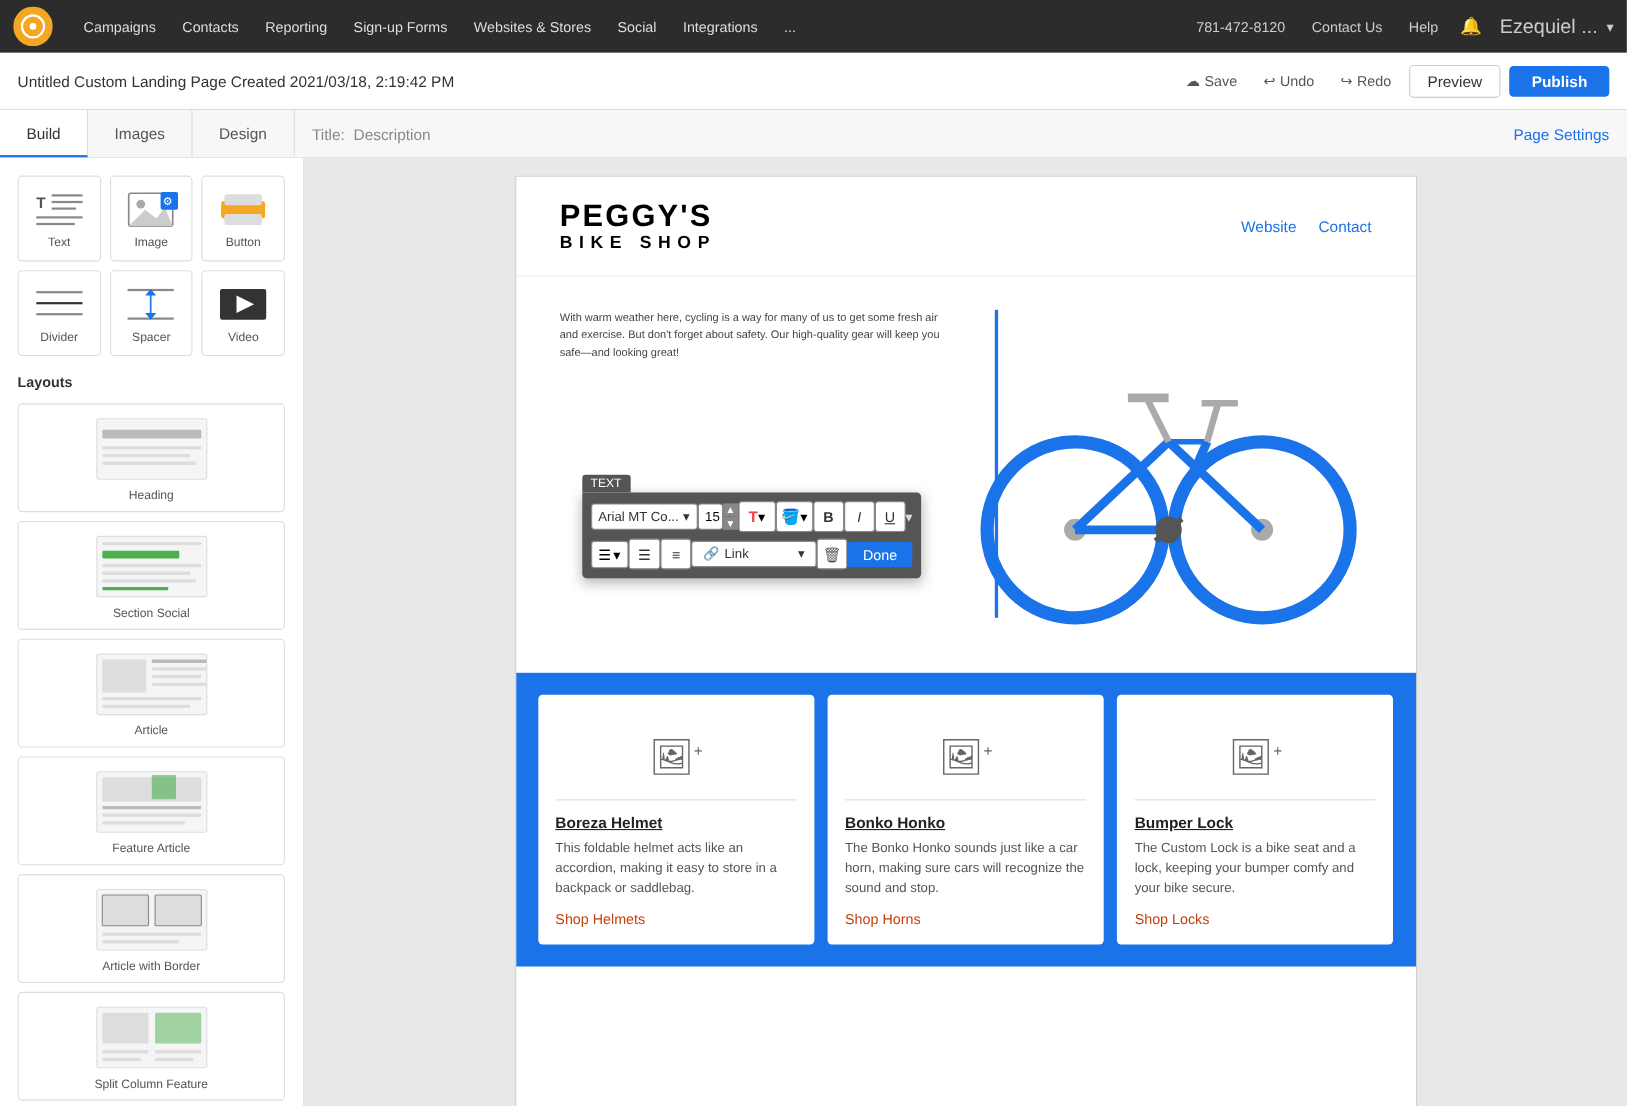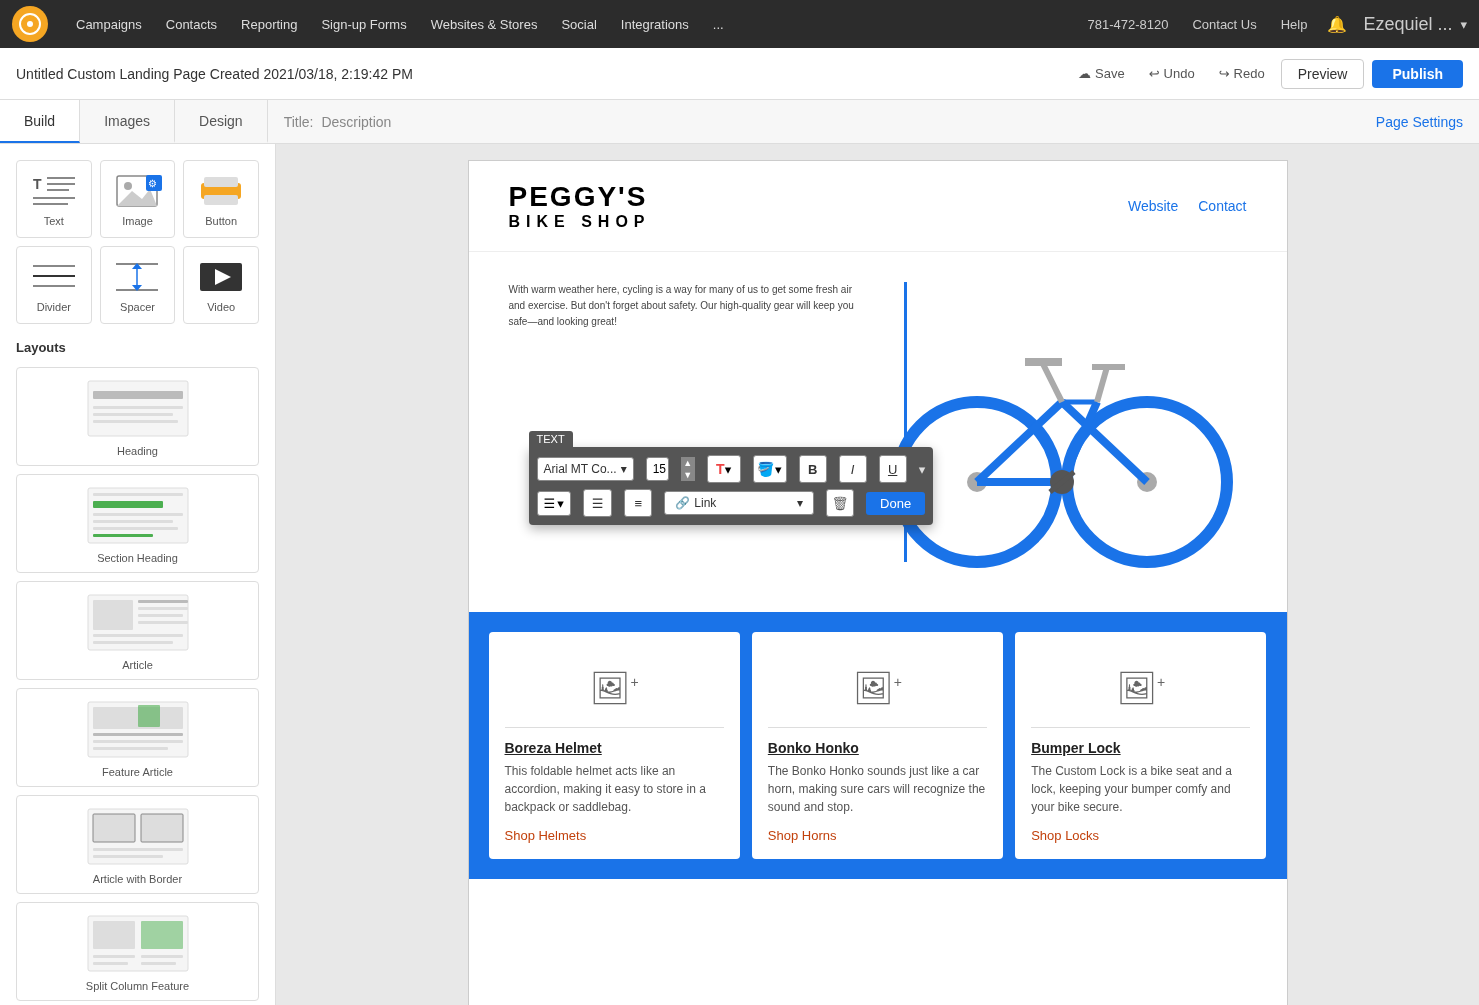--- a/index.html
+++ b/index.html
@@ -135,21 +135,21 @@
     }
     .text-label {
       background: #555; color: #fff; font-size: 11px; padding: 2px 8px;
       border-radius: 3px 3px 0 0; display: inline-block;
     }
     .text-toolbar {
       background: #555; border-radius: 0 4px 4px 4px;
       padding: 8px; display: flex; flex-direction: column; gap: 6px;
       box-shadow: 0 4px 12px rgba(0,0,0,0.3);
     }
-    .toolbar-row { display: flex; align-items: center; gap: 12px; }
+    .toolbar-row { display: flex; align-items: center; gap: 0; }
     .tb-select {
       background: #fff; border: 1px solid #888; border-radius: 3px;
       padding: 4px 6px; font-size: 12px; color: #333; cursor: pointer;
       display: flex; align-items: center; gap: 4px;
     }
     .tb-number { background: #fff; border: 1px solid #888; border-radius: 3px; width: 23px; padding: 4px 6px; font-size: 12px; text-align: center; }
     .tb-stepper { display: flex; flex-direction: column; }
     .tb-step-btn { background: #888; border: none; color: #fff; width: 14px; height: 12px; font-size: 9px; cursor: pointer; display: flex; align-items: center; justify-content: center; }
     .tb-color-btn { background: #fff; border: 1px solid #888; border-radius: 3px; width: 34px; height: 28px; display: flex; align-items: center; justify-content: center; cursor: pointer; }
     .tb-btn {
@@ -334,21 +334,21 @@
       <div class="layout-item">
         <svg class="layout-thumb" viewBox="0 0 110 65">
           <rect x="5" y="5" width="100" height="55" rx="2" fill="#f5f5f5" stroke="#ddd"></rect>
           <rect x="10" y="10" width="90" height="3" rx="1" fill="#ddd"></rect>
           <rect x="10" y="18" width="70" height="7" rx="1" fill="#4caf50"></rect>
           <rect x="10" y="30" width="90" height="3" rx="1" fill="#ddd"></rect>
           <rect x="10" y="37" width="80" height="3" rx="1" fill="#ddd"></rect>
           <rect x="10" y="44" width="85" height="3" rx="1" fill="#ddd"></rect>
           <rect x="10" y="51" width="60" height="3" rx="1" fill="#4caf50"></rect>
         </svg>
-        <span>Section Heading</span>
+        <span>Section Social</span>
       </div>
 
       <div class="layout-item">
         <svg class="layout-thumb" viewBox="0 0 110 65">
           <rect x="5" y="5" width="100" height="55" rx="2" fill="#f5f5f5" stroke="#ddd"></rect>
           <rect x="10" y="10" width="40" height="30" rx="1" fill="#ddd"></rect>
           <rect x="55" y="10" width="50" height="3" rx="1" fill="#bbb"></rect>
           <rect x="55" y="17" width="50" height="3" rx="1" fill="#ddd"></rect>
           <rect x="55" y="24" width="45" height="3" rx="1" fill="#ddd"></rect>
           <rect x="55" y="31" width="50" height="3" rx="1" fill="#ddd"></rect>

